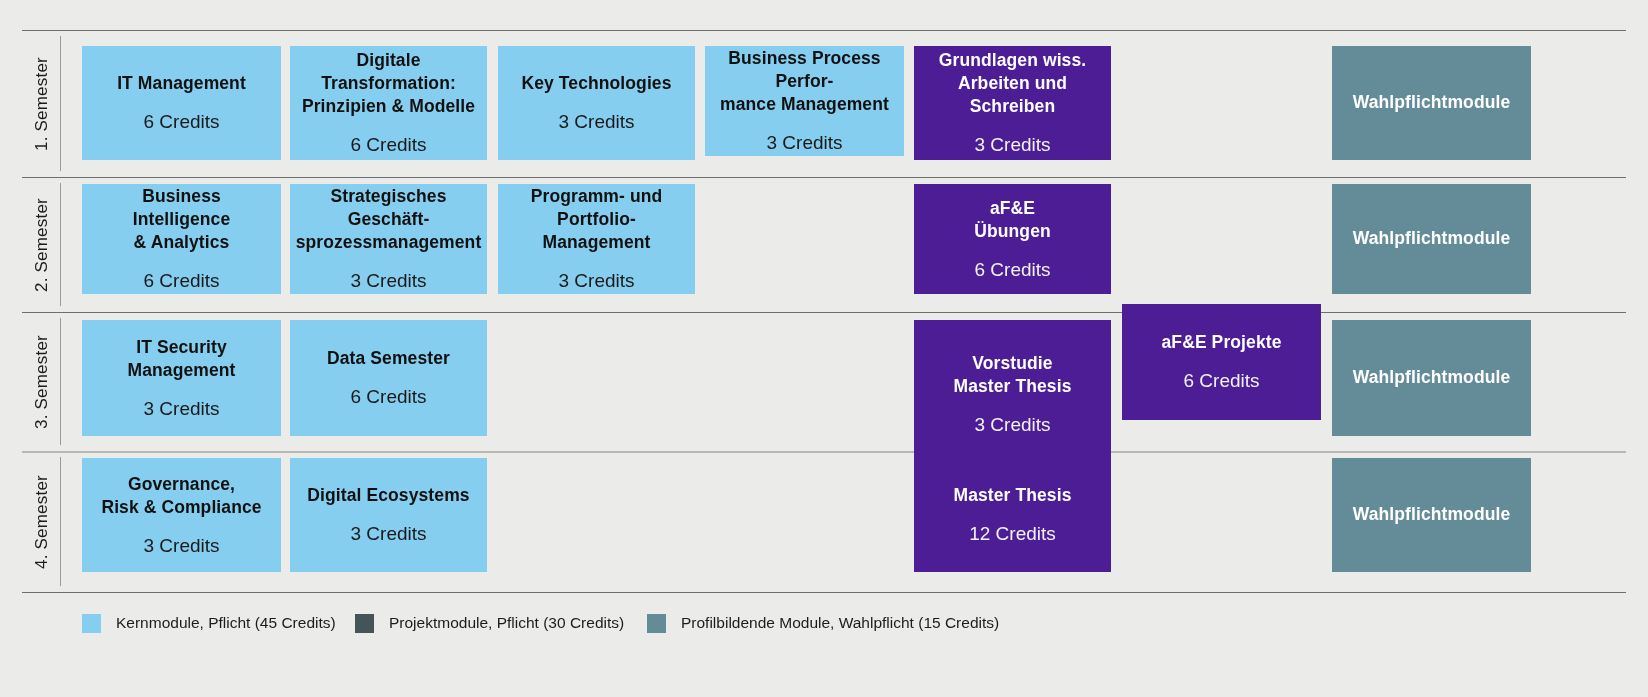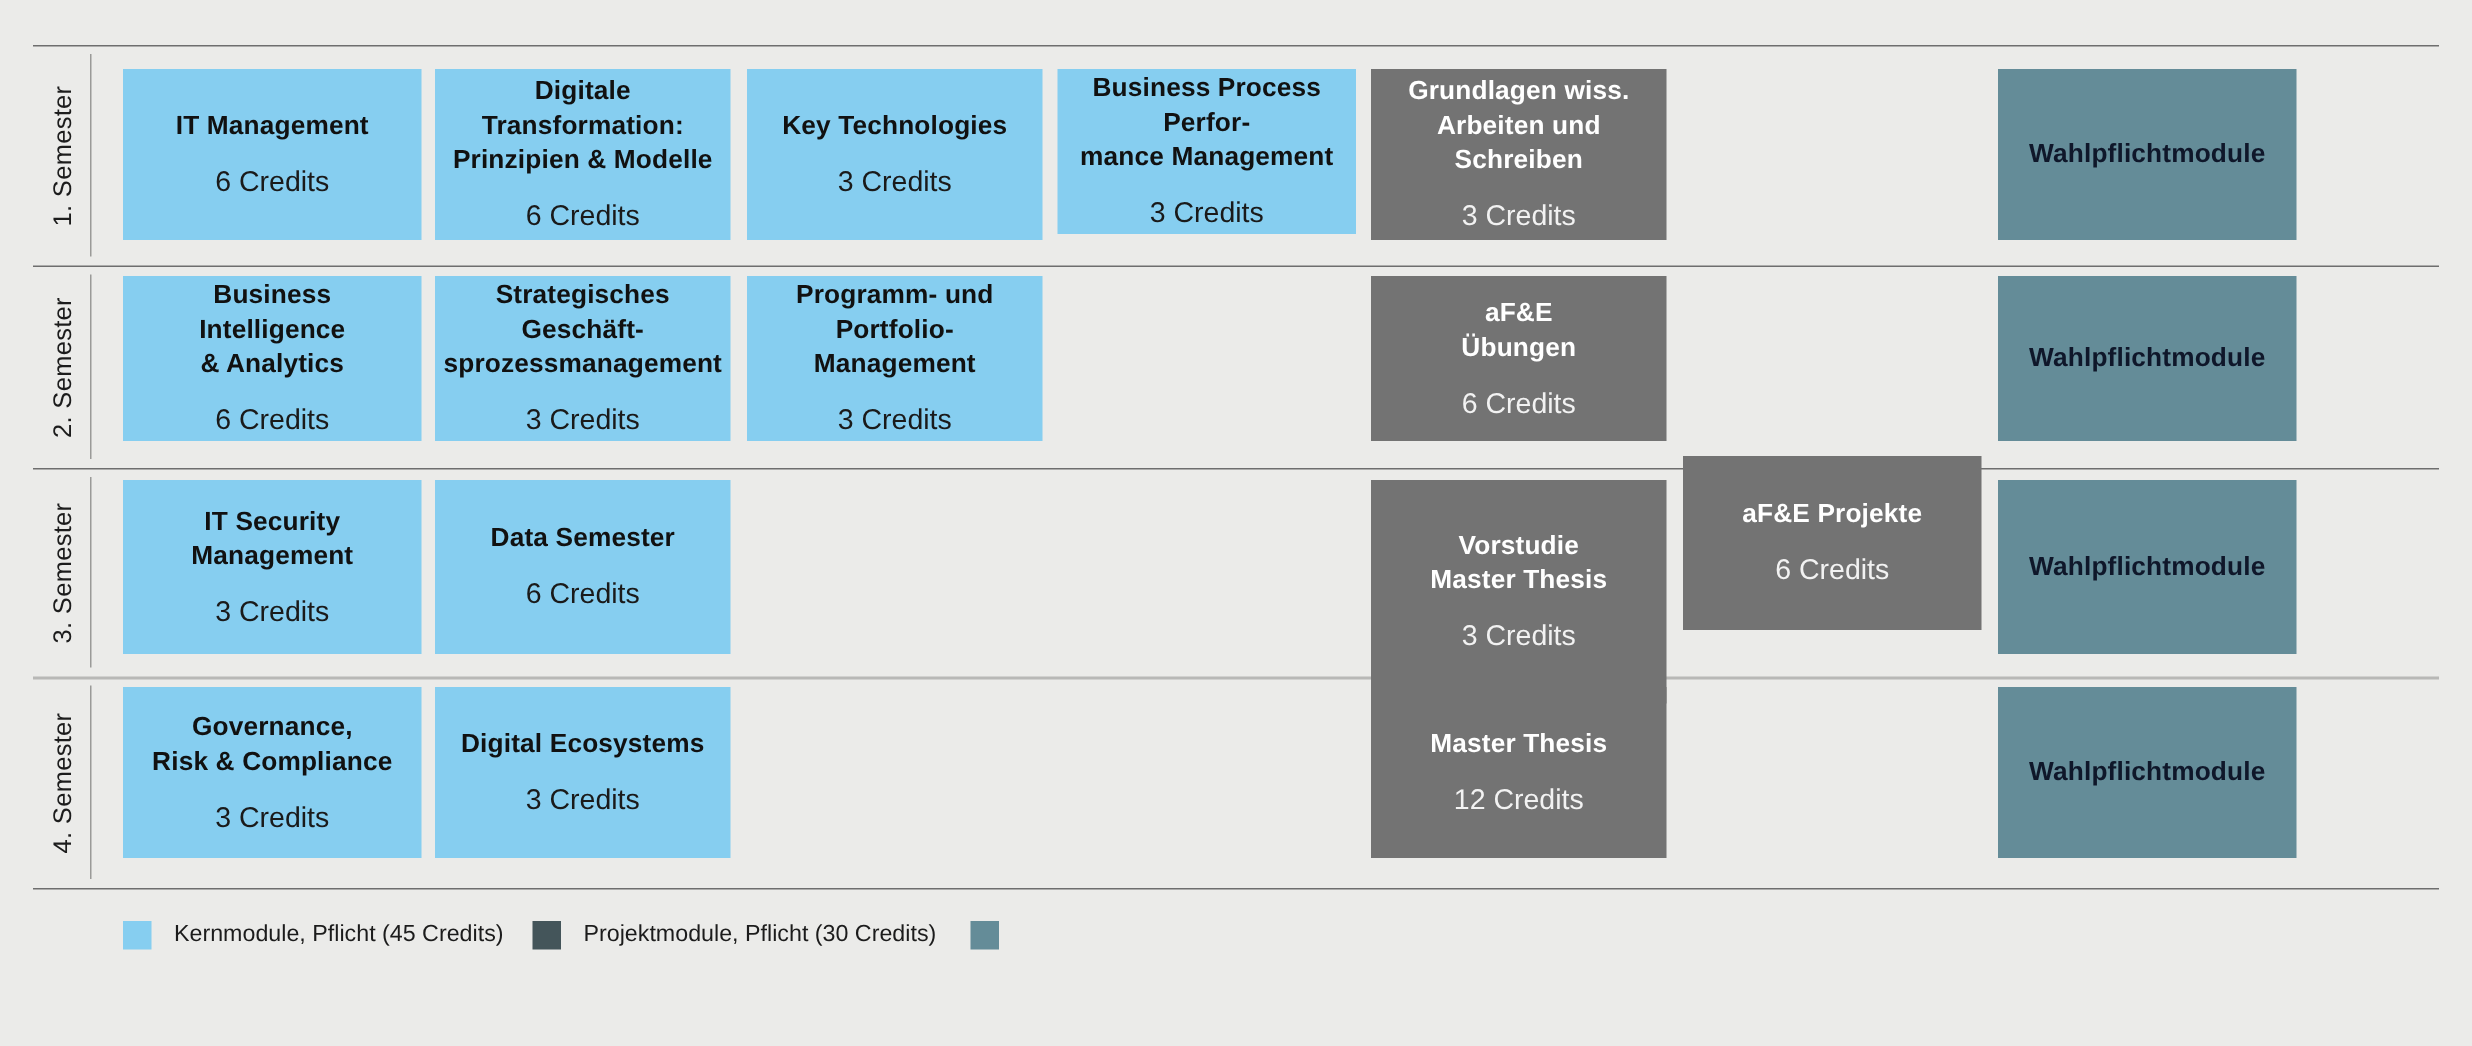--- a/index.html
+++ b/index.html
@@ -64,22 +64,22 @@
     font-weight: bold;
     line-height: 1.32;
     letter-spacing: .1px;
   }
   .box .credits {
     font-size: 19px;
     font-weight: normal;
     line-height: 1.2;
   }
   .box.core      { background: #86cef0; color: #111111; }
-  .box.project   { background: #737373; color: #ffffff; justify-content: center; }
-  .box.elective  { background: #648c98; color: #0f172a; }
+  .box.project   { background: #4c1d95; color: #ffffff; justify-content: center; }
+  .box.elective  { background: #648c98; color: #ffffff; }
 
   .box.core .credits    { color: #1a1a1a; }
   .box.project .credits { color: #f2f2f2; }
 
   
   .box .gap { flex: 0 0 auto; }
 
   
   .legend {
     position: absolute;
@@ -214,14 +214,15 @@
     <div class="legend" style="left: 82px; top: 614px;">
       <span class="legend-swatch core"></span>
       <span class="legend-text">Kernmodule, Pflicht (45 Credits)</span>
     </div>
     <div class="legend" style="left: 355px; top: 614px;">
       <span class="legend-swatch project"></span>
       <span class="legend-text">Projektmodule, Pflicht (30 Credits)</span>
     </div>
     <div class="legend" style="left: 647px; top: 614px;">
       <span class="legend-swatch elective"></span>
+      <span class="legend-text">Profilbildende Module, Wahlpflicht (15 Credits)</span>
     </div>
   </div>
 
 </body></html>

